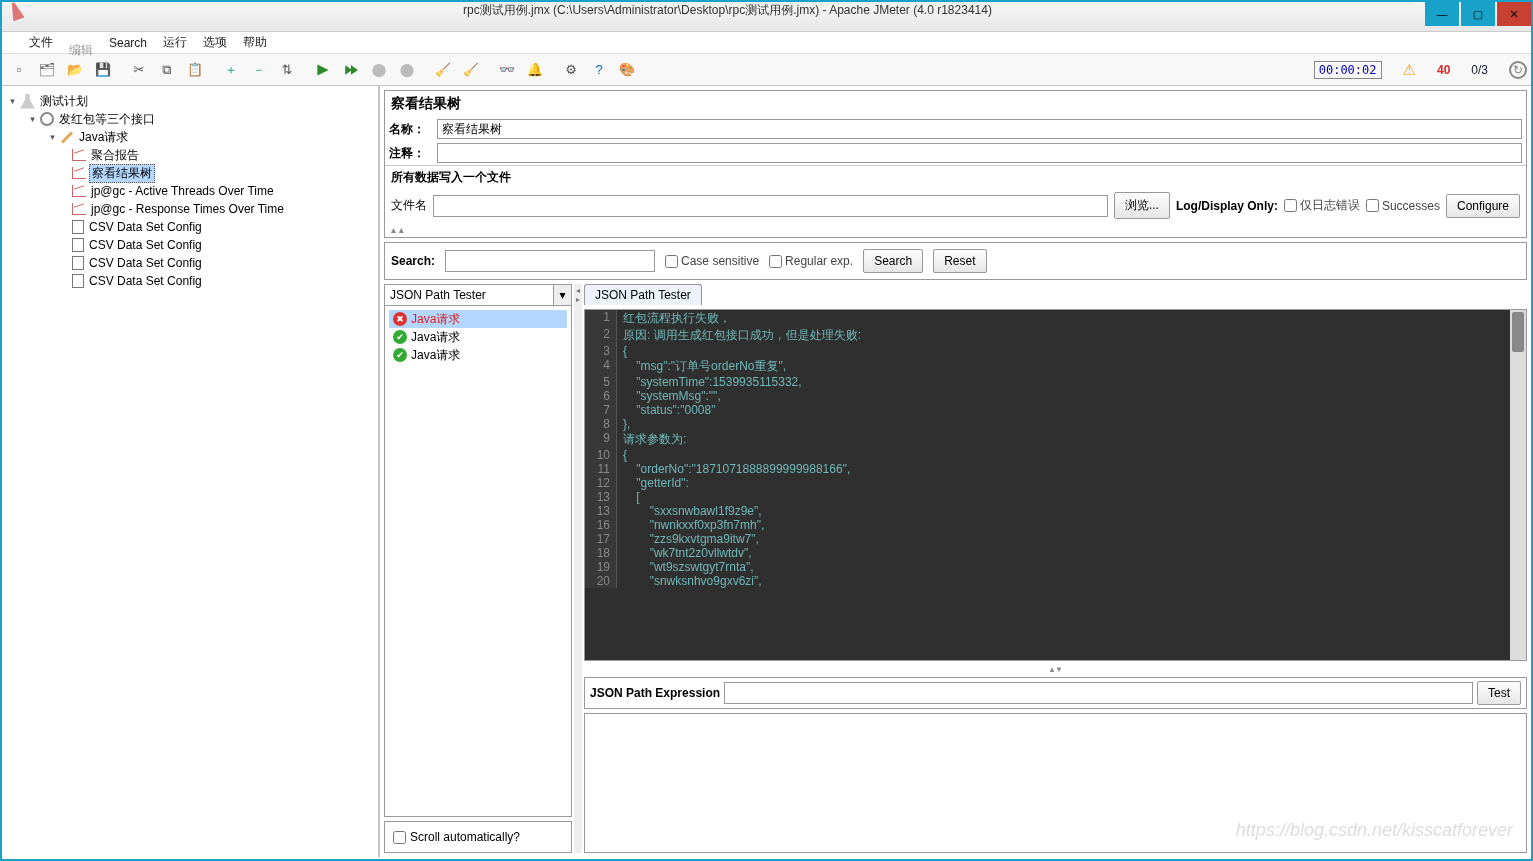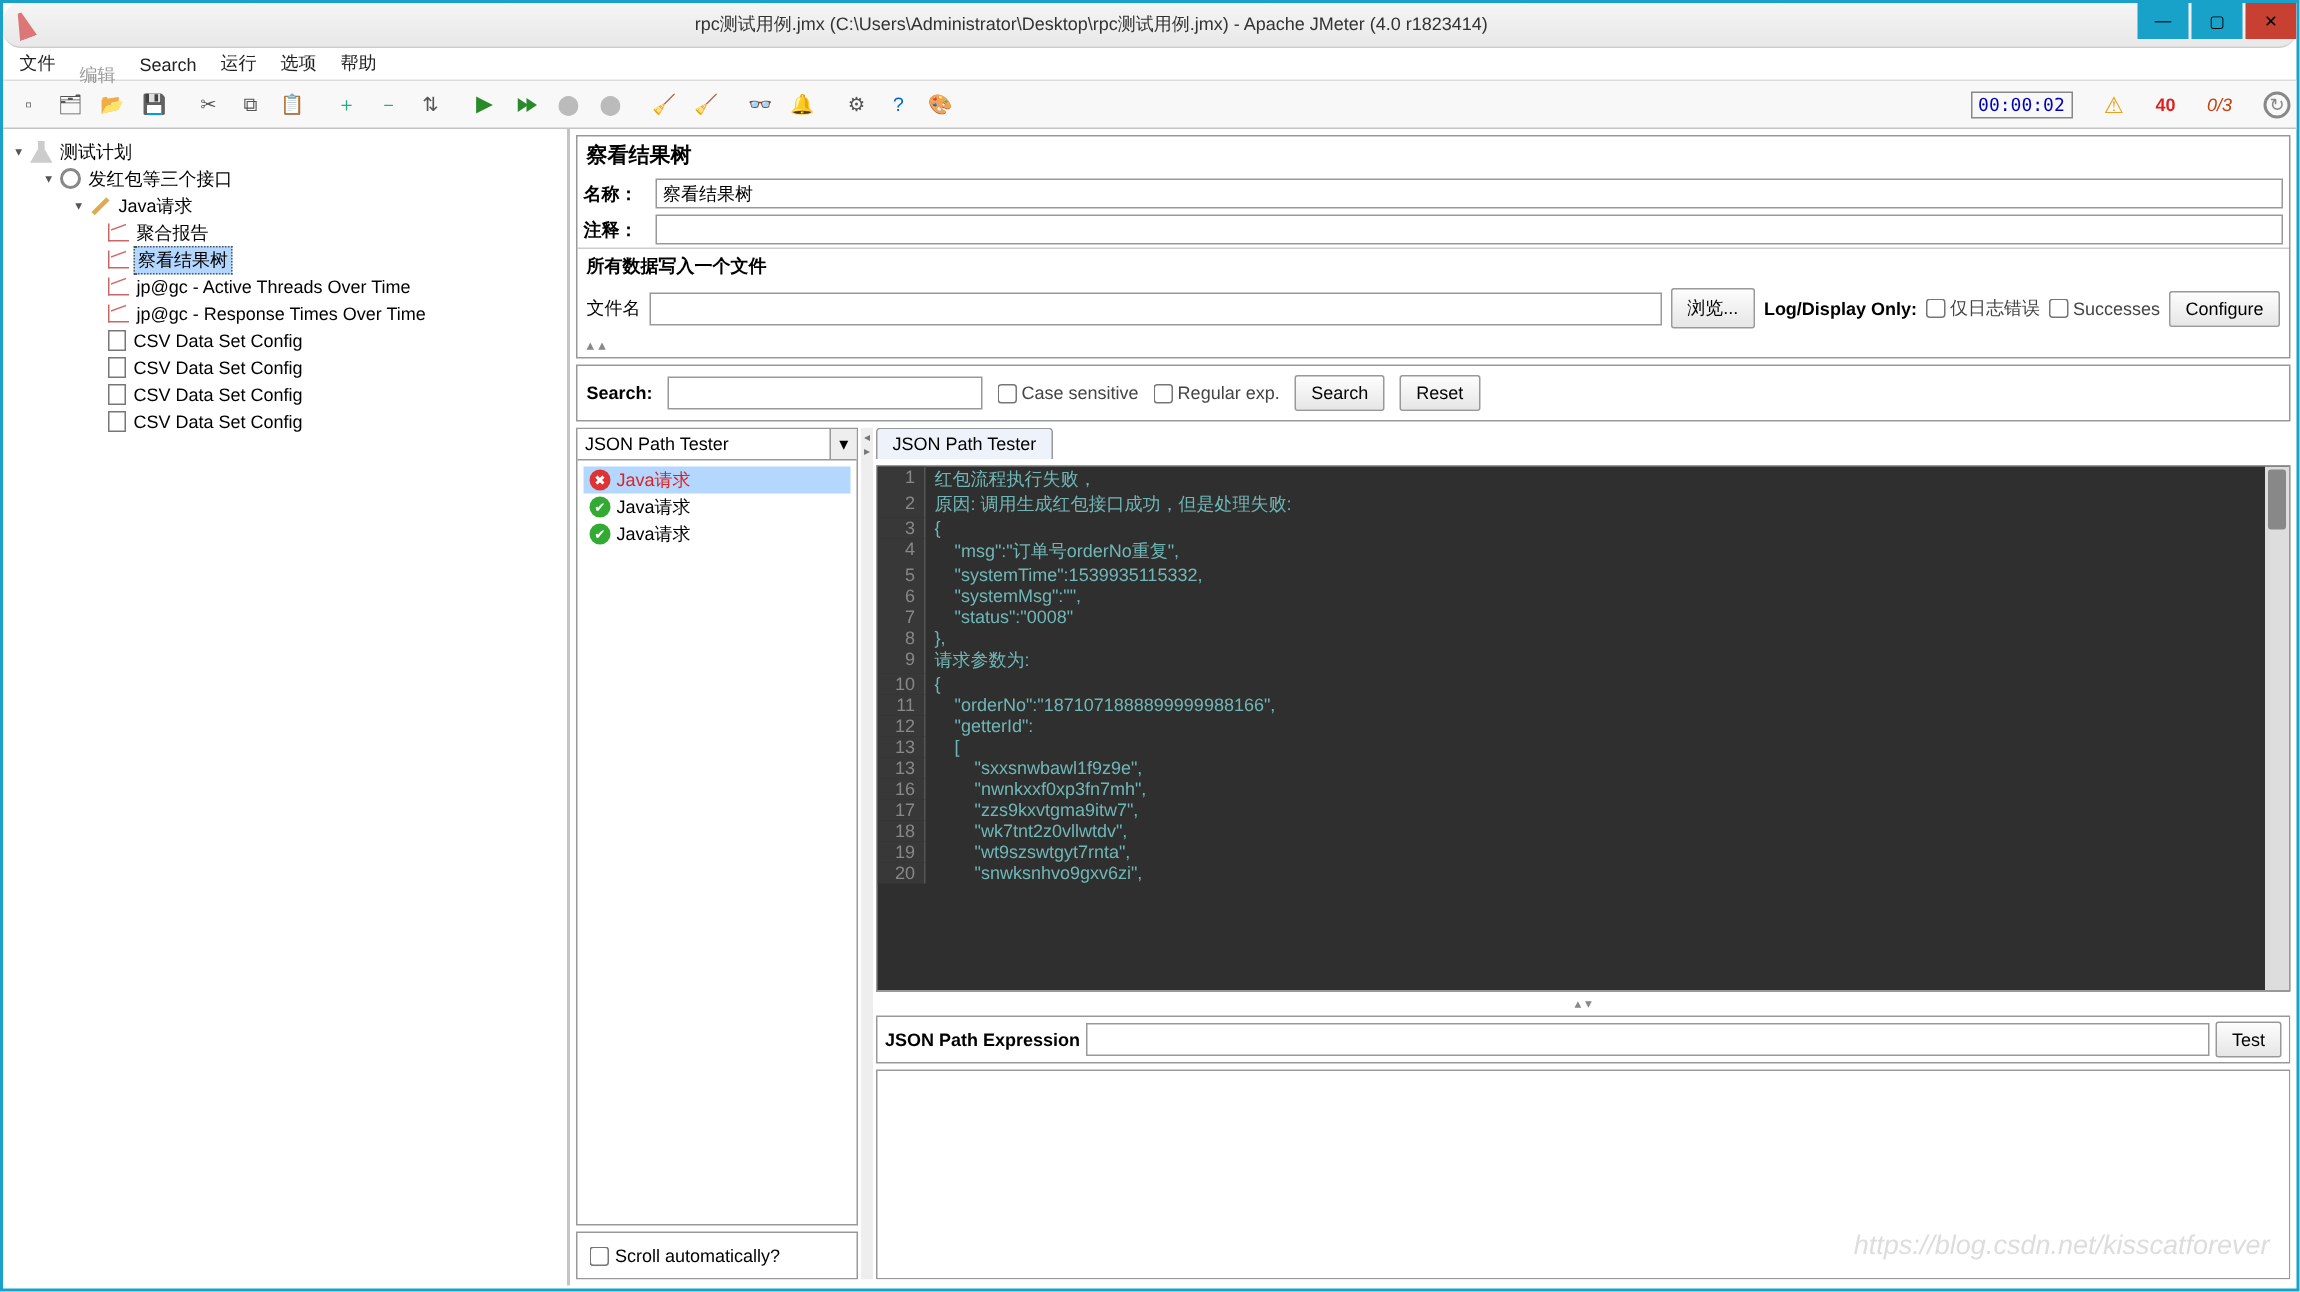--- a/index.html
+++ b/index.html
@@ -1,36 +1,36 @@
 <!DOCTYPE html>
 <html><head>
 <meta charset="utf-8">
 <style>
 * { box-sizing: border-box; margin: 0; padding: 0; font-family: "Microsoft YaHei", Arial, sans-serif; font-size: 12px; }
 body { width: 1533px; height: 861px; background: #fff; overflow: hidden; border: 2px solid #18a1c9; }
-.titlebar { height: 30px; background: linear-gradient(#f5f5f5,#e8e8e8); display: flex; align-items: center; border-bottom:1px solid #ccc; position:relative;border-radius:12px; }
+.titlebar { height: 30px; background: linear-gradient(#f5f5f5,#e8e8e8); display: flex; align-items: flex-start; border-bottom:1px solid #ccc; position:relative; }
 .titlebar .feather { width:12px; height:18px; margin:0 8px; background:#d77; clip-path: polygon(40% 0,60% 0,100% 100%,0 100%); transform:rotate(-20deg); }
 .titlebar .title { flex:1; text-align:center; font-size:12px; color:#333; }
 .win-btns { display:flex; height:100%; }
 .win-btns div { width:34px; height:24px; display:flex; align-items:center; justify-content:center; font-size:11px; }
 .win-min,.win-max{ background:#18a1c9; color:#000; margin-right:2px;}
 .win-close{ background:#c84031; color:#000; }
-.menubar { height:22px; display:flex; align-items:center; padding:0 5px; gap:4px; border-bottom:1px solid #ddd; }
+.menubar { height:22px; display:flex; align-items:center; padding:0 21px; gap:4px; border-bottom:1px solid #ddd; }
 .menubar span { padding:2px 6px; color:#222; }
 .menubar span.disabled{ color:#999;margin-top:16px; }
 .toolbar { height:32px; display:flex; align-items:center; padding:2px 4px; border-bottom:1px solid #c4c4c4; gap:2px; background:#f8f8f8; }
 .tbtn { width:26px; height:26px; border:1px solid transparent; border-radius:3px; display:flex; align-items:center; justify-content:center; font-size:13px; color:#555; }
 .tsep{ width:6px; }
 .tbtn.green svg{width:14px;height:14px;}
 .tbtn.gray{ color:#bbb; }
 .tb-right{ margin-left:auto; display:flex; align-items:center; gap:21px; }
 .timer-box{ border:1px solid #888; padding:1px 4px; font-family:monospace; color:#00b;}
 .warn-tri{ color:#e8a217; font-size:15px;}
 .err-count{ color:#d22; font-weight:bold;}
-.thread-count{ color:#c2410c;font-style:italic;}
+.thread-count{ color:#0f172a;}
 .stop-oct{ width:18px;height:18px;border:2px solid #888;border-radius:50%; display:flex;align-items:center;justify-content:center;color:#888;}
 
 .main { display:flex; height:calc(100% - 86px); }
 .tree-pane { width:378px; border-right:2px solid #c4c4c4; padding:6px 0; overflow:auto; }
 .tree-node{ display:flex; align-items:center; height:18px; padding-left:6px; gap:3px; white-space:nowrap;}
 .tree-node .lbl{ padding:0 2px;}
 .tree-node.selected .lbl{ background:#b4d7ff; border:1px dotted #555; }
 .toggle{ width:9px; text-align:center; color:#555; font-size:9px;}
 .indent1{padding-left:26px;} .indent2{padding-left:46px;} .indent3{padding-left:70px;}
 .ico{ width:15px;height:15px; display:inline-block; }

